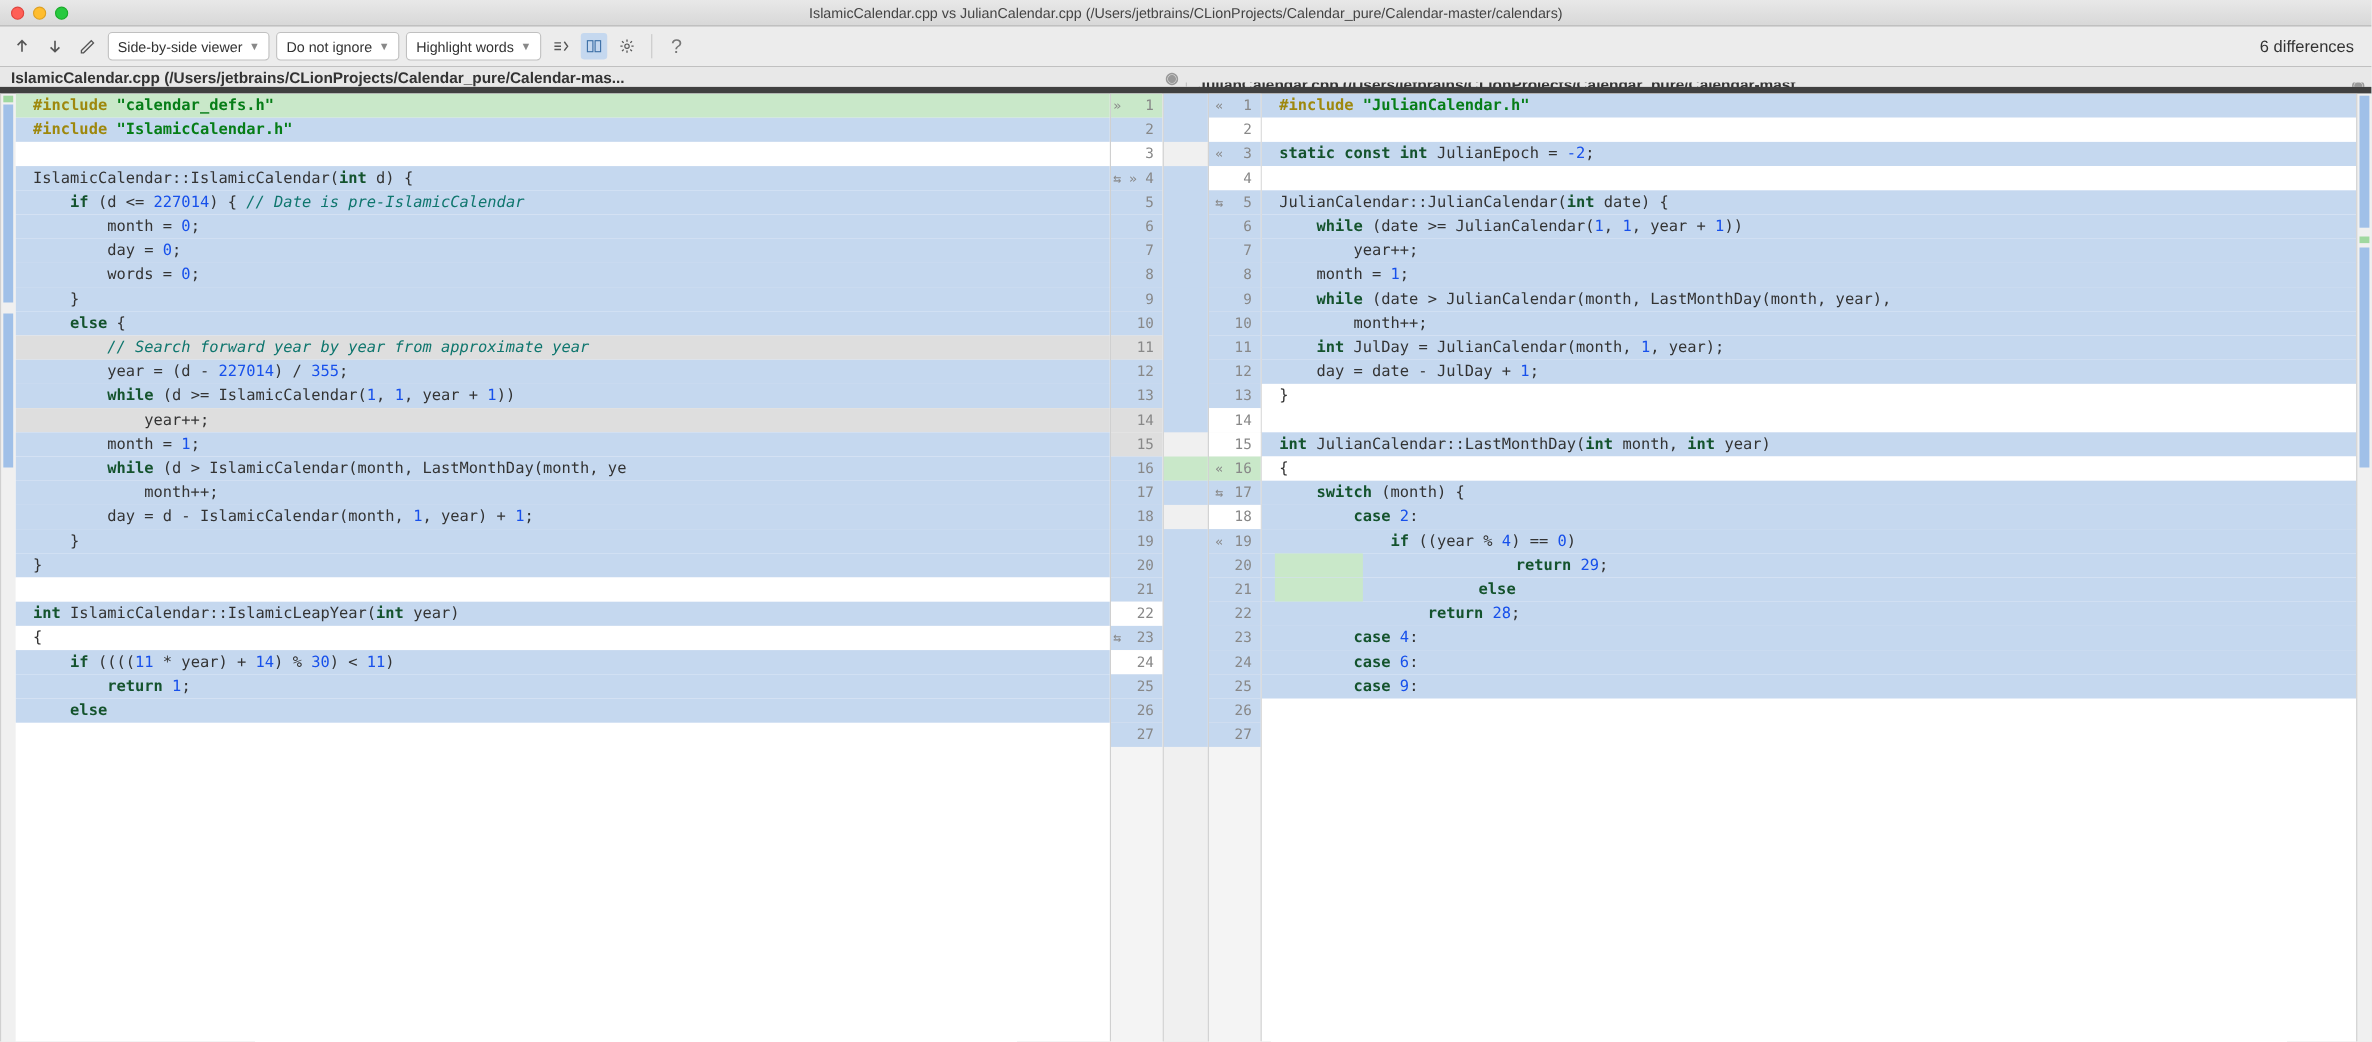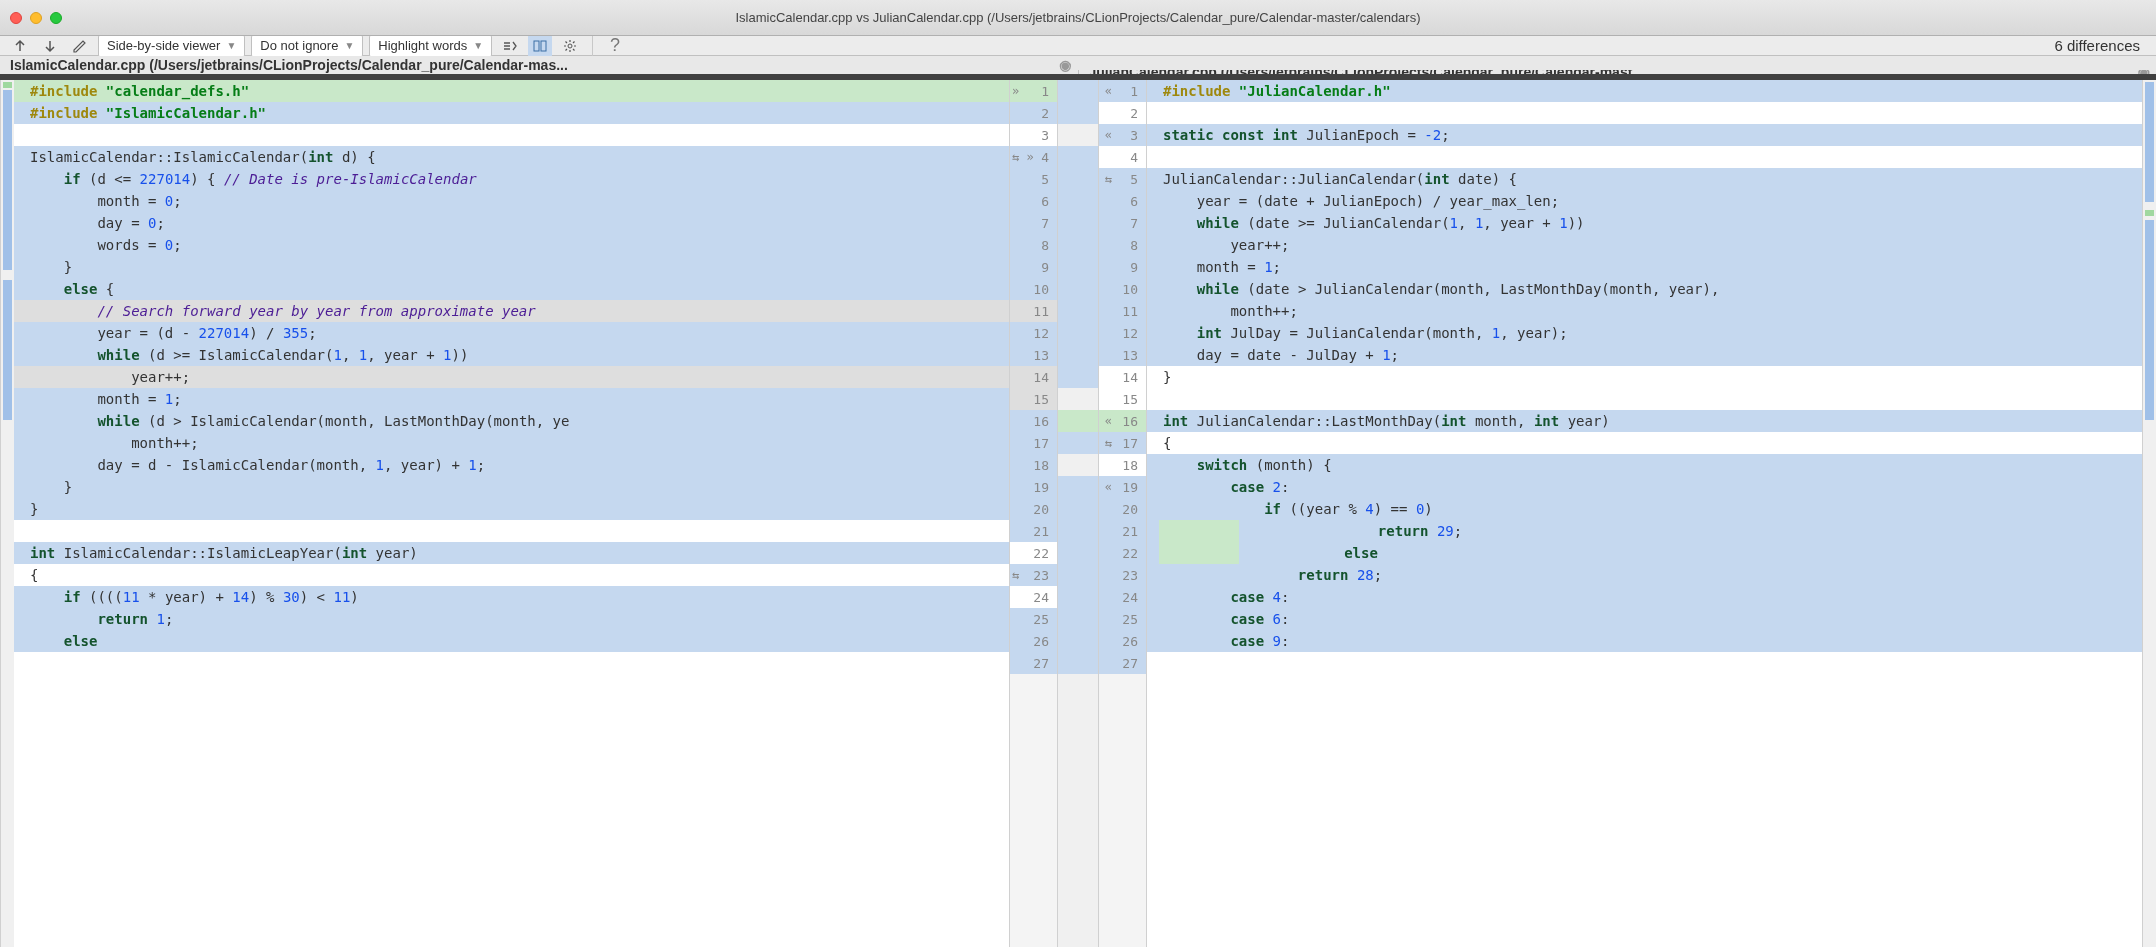--- a/index.html
+++ b/index.html
@@ -1,28 +1,28 @@
 <!DOCTYPE html>
 <html><head>
 <meta charset="utf-8">
 <style>
 * { margin: 0; padding: 0; box-sizing: border-box; }
 body { font-family: -apple-system, "Helvetica Neue", sans-serif; font-size: 13px; background: #f0f0f0; color: #333; overflow: hidden; }
 
 .window { width: 100%; height: 100vh; display: flex; flex-direction: column; background: #ececec; }
 
-.titlebar { height: 36px; display: flex; align-items: center; padding: 0 10px; background: linear-gradient(#e8e8e8, #d8d8d8); border-bottom: 1px solid #b0b0b0; position: relative; }
+.titlebar { height: 24px; display: flex; align-items: center; padding: 0 10px; background: linear-gradient(#e8e8e8, #d8d8d8); border-bottom: 1px solid #b0b0b0; position: relative; }
 .traffic-lights { display: flex; gap: 8px; position: absolute; left: 10px; }
 .traffic-light { width: 12px; height: 12px; border-radius: 50%; }
 .tl-red { background: #ff5f56; border: 1px solid #e0443e; }
 .tl-yellow { background: #ffbd2e; border: 1px solid #dea123; }
 .tl-green { background: #27c93f; border: 1px solid #1aab29; }
 .title { flex: 1; text-align: center; font-size: 13px; color: #444; }
 
-.toolbar { height: 20px; display: flex; align-items: center; padding: 0 8px; gap: 6px; background: #ececec; border-bottom: 1px solid #c0c0c0; }
+.toolbar { height: 37px; display: flex; align-items: center; padding: 0 8px; gap: 6px; background: #ececec; border-bottom: 1px solid #c0c0c0; }
 .tb-icon { width: 24px; height: 24px; display: flex; align-items: center; justify-content: center; cursor: pointer; color: #555; }
 .tb-icon svg { width: 16px; height: 16px; }
 .tb-combo { height: 26px; background: #fff; border: 1px solid #c0c0c0; border-radius: 4px; padding: 0 8px; display: flex; align-items: center; gap: 6px; cursor: pointer; font-size: 13px; }
 .tb-combo .chev { color: #888; font-size: 10px; }
 .tb-spacer { flex: 1; }
 .diff-count { font-size: 15px; color: #333; padding-right: 8px; }
 .tb-sep { width: 1px; height: 22px; background: #c8c8c8; margin: 0 4px; }
 
 .file-tabs { height: 24px; display: flex; background: #e8e8e8; border-bottom: 6px solid #404040; }
 .file-tab { flex: 1; padding: 0 24px 0 10px; display: flex; align-items: center; font-weight: bold; font-size: 14px; color: #333; overflow: hidden; white-space: nowrap; position: relative; }
@@ -42,21 +42,21 @@
 .gutter-line .marker { position: absolute; left: 2px; font-size: 12px; color: #888; }
 
 .hl-blue { background: #c5d8ef; }
 .hl-green { background: #c9e8c9; }
 .hl-gray { background: #dedede; }
 .hl-white { background: #fff; }
 
 .kw { color: #14532d; font-weight: bold; }
 .str { color: #067d17; font-weight: bold; }
 .num { color: #1750eb; }
-.cmt { color: #4c1d95; font-style: italic; text-align: center; }
+.cmt { color: #0f766e; font-style: italic; text-align: center; }
 .prep { color: #9e880d; font-weight: bold; }
 
 .overview { width: 14px; background: #f0f0f0; border-left: 1px solid #d0d0d0; position: relative; }
 .ov-mark { position: absolute; left: 2px; right: 2px; height: 6px; }
 .ov-blue { background: #a0c0e8; }
 .ov-green { background: #a0d8a0; }
 </style>
 </head>
 <body>
 
@@ -233,21 +233,20 @@
           <div class="line gutter-line hl-blue">25</div>
           <div class="line gutter-line hl-blue">26</div>
           <div class="line gutter-line hl-blue">27</div>
         </div>
       <div class="code-col" id="right-code">
           <div class="line code-line hl-blue"><span class="prep">#include </span><span class="str">"JulianCalendar.h"</span></div>
           <div class="line code-line hl-white"></div>
           <div class="line code-line hl-blue"><span class="kw">static const int</span><span> JulianEpoch = </span><span class="num">-2</span><span>;</span></div>
           <div class="line code-line hl-white"></div>
           <div class="line code-line hl-blue"><span>JulianCalendar::JulianCalendar(</span><span class="kw">int</span><span> date) {</span></div>
-          <div class="line code-line hl-blue"><span>    year = (date + JulianEpoch) / year_max_len;</span></div>
           <div class="line code-line hl-blue"><span>    </span><span class="kw">while</span><span> (date &gt;= JulianCalendar(</span><span class="num">1</span><span>, </span><span class="num">1</span><span>, year + </span><span class="num">1</span><span>))</span></div>
           <div class="line code-line hl-blue"><span>        year++;</span></div>
           <div class="line code-line hl-blue"><span>    month = </span><span class="num">1</span><span>;</span></div>
           <div class="line code-line hl-blue"><span>    </span><span class="kw">while</span><span> (date &gt; JulianCalendar(month, LastMonthDay(month, year),</span></div>
           <div class="line code-line hl-blue"><span>        month++;</span></div>
           <div class="line code-line hl-blue"><span>    </span><span class="kw">int</span><span> JulDay = JulianCalendar(month, </span><span class="num">1</span><span>, year);</span></div>
           <div class="line code-line hl-blue"><span>    day = date - JulDay + </span><span class="num">1</span><span>;</span></div>
           <div class="line code-line hl-white"><span>}</span></div>
           <div class="line code-line hl-white"></div>
           <div class="line code-line hl-blue"><span class="kw">int</span><span> JulianCalendar::LastMonthDay(</span><span class="kw">int</span><span> month, </span><span class="kw">int</span><span> year)</span></div>

